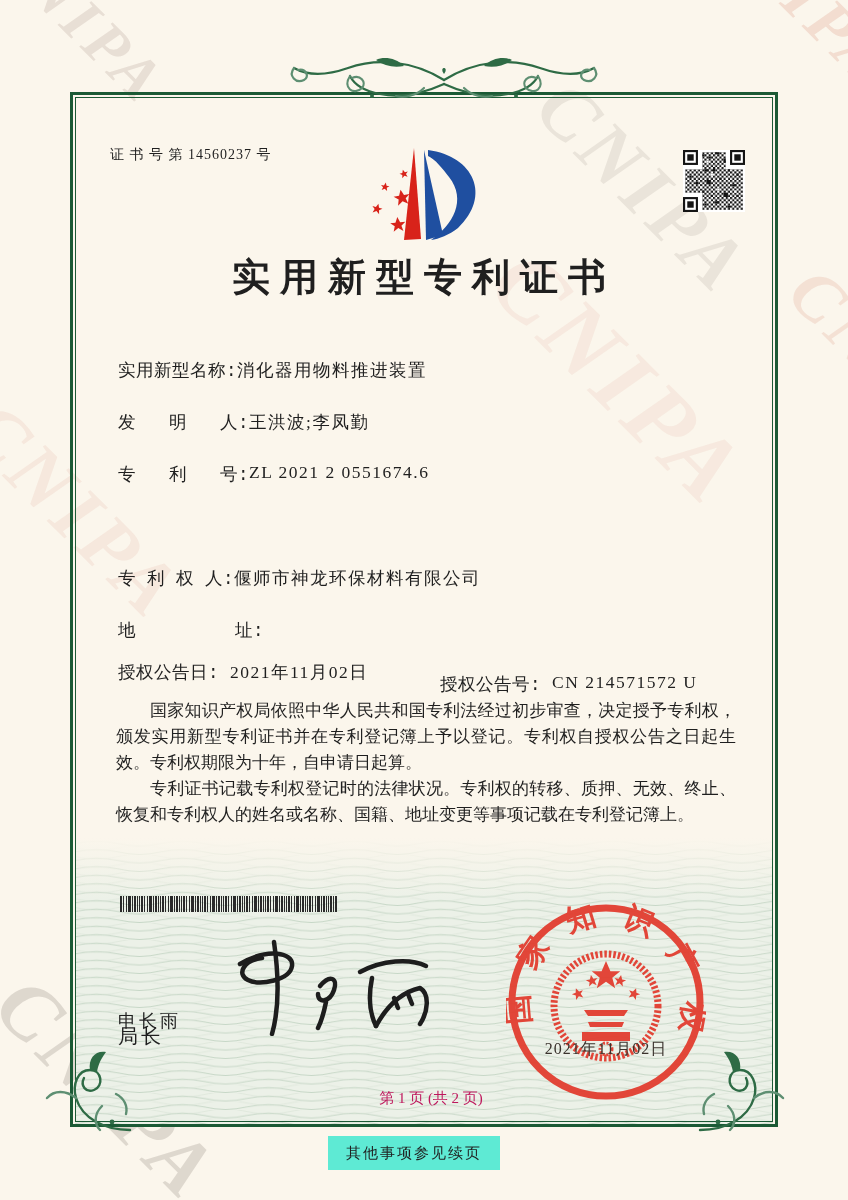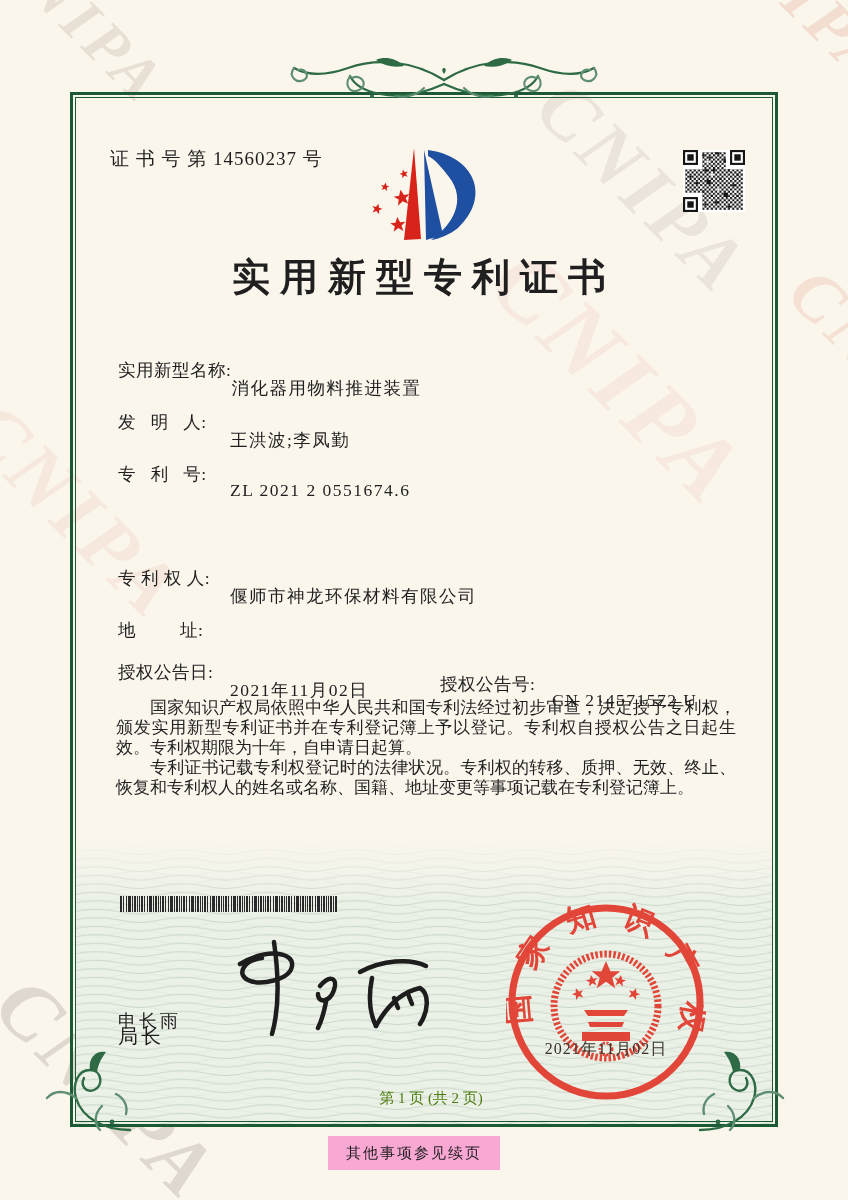--- a/index.html
+++ b/index.html
@@ -8,39 +8,39 @@
   .abs{position:absolute;z-index:3;}
   
   .wm{position:absolute;z-index:0;font-style:italic;font-weight:bold;line-height:1;
       font-family:"Liberation Serif","DejaVu Serif",serif;transform:rotate(45deg);
       letter-spacing:6px;user-select:none;}
   
   .frame{position:absolute;left:70px;top:92px;width:702px;height:1029px;
          border:3px solid #1b5a35;z-index:2;}
   .frame::after{content:"";position:absolute;inset:2px;border:1px solid #1b5a35;}
   .band{position:absolute;left:75px;top:838px;width:698px;height:287px;z-index:1;}
-  .cert-no{left:110px;top:146px;font-size:19px;white-space:pre;letter-spacing:1px;font-family:Liberation Serif, serif;}
+  .cert-no{left:110px;top:146px;font-size:14px;white-space:pre;letter-spacing:1px;font-family:Liberation Serif, serif;}
   .logo{left:352px;top:134px;}
   .qr{left:683px;top:150px;}
   .title{left:0;right:0;top:252px;text-align:center;font-size:38px;font-weight:700;letter-spacing:10px;}
   .row{position:absolute;z-index:3;left:118px;right:70px;display:flex;font-size:17.5px;}
-  .flabel{flex:0 0 112px;white-space:pre;letter-spacing:.5px;}
-  .fvalue{white-space:pre;letter-spacing:1.5px;margin-top:18px;}
+  .flabel{flex:0 0 112px;white-space:pre;letter-spacing:.5px;font-family:Liberation Mono, monospace;}
+  .fvalue{white-space:pre;letter-spacing:1.5px;}
   .pair2{position:absolute;left:322px;top:12px;display:flex;}
-  .paras{left:116px;width:620px;top:698px;font-size:17px;line-height:20px;text-align:justify;}
+  .paras{left:116px;width:620px;top:698px;font-size:17px;line-height:26px;text-align:justify;}
   .paras p{margin:0;text-indent:2em;}
   .barcode{left:120px;top:896px;}
   .sig-title{left:118px;top:1023px;font-size:20px;letter-spacing:3px;}
   .sig-name{left:118px;top:1009px;font-size:18px;letter-spacing:3px;}
   .sig-svg{left:222px;top:936px;z-index:4;}
   .seal{left:506px;top:902px;z-index:4;}
   .seal-date{left:506px;top:1039px;width:200px;text-align:center;font-size:16px;
              letter-spacing:1px;color:#3a332d;z-index:5;white-space:pre;}
-  .pagefoot{left:0;right:0;top:1089px;text-align:center;font-size:15px;white-space:pre;color:#4d7c0f;padding-left:14px;}
-  .contnote{left:328px;top:1136px;width:172px;height:34px;background:#f9a8d4;
+  .pagefoot{left:0;right:0;top:1089px;text-align:center;font-size:15px;white-space:pre;color:#be185d;padding-left:14px;}
+  .contnote{left:328px;top:1136px;width:172px;height:34px;background:#5eead4;
             display:flex;align-items:center;justify-content:center;font-size:15px;letter-spacing:2px;}
   .orn{position:absolute;z-index:2;}
 </style>
 </head>
 <body>
 
 <div class="page">
 
   <svg width="0" height="0" style="position:absolute" aria-hidden="true">
     <defs>

